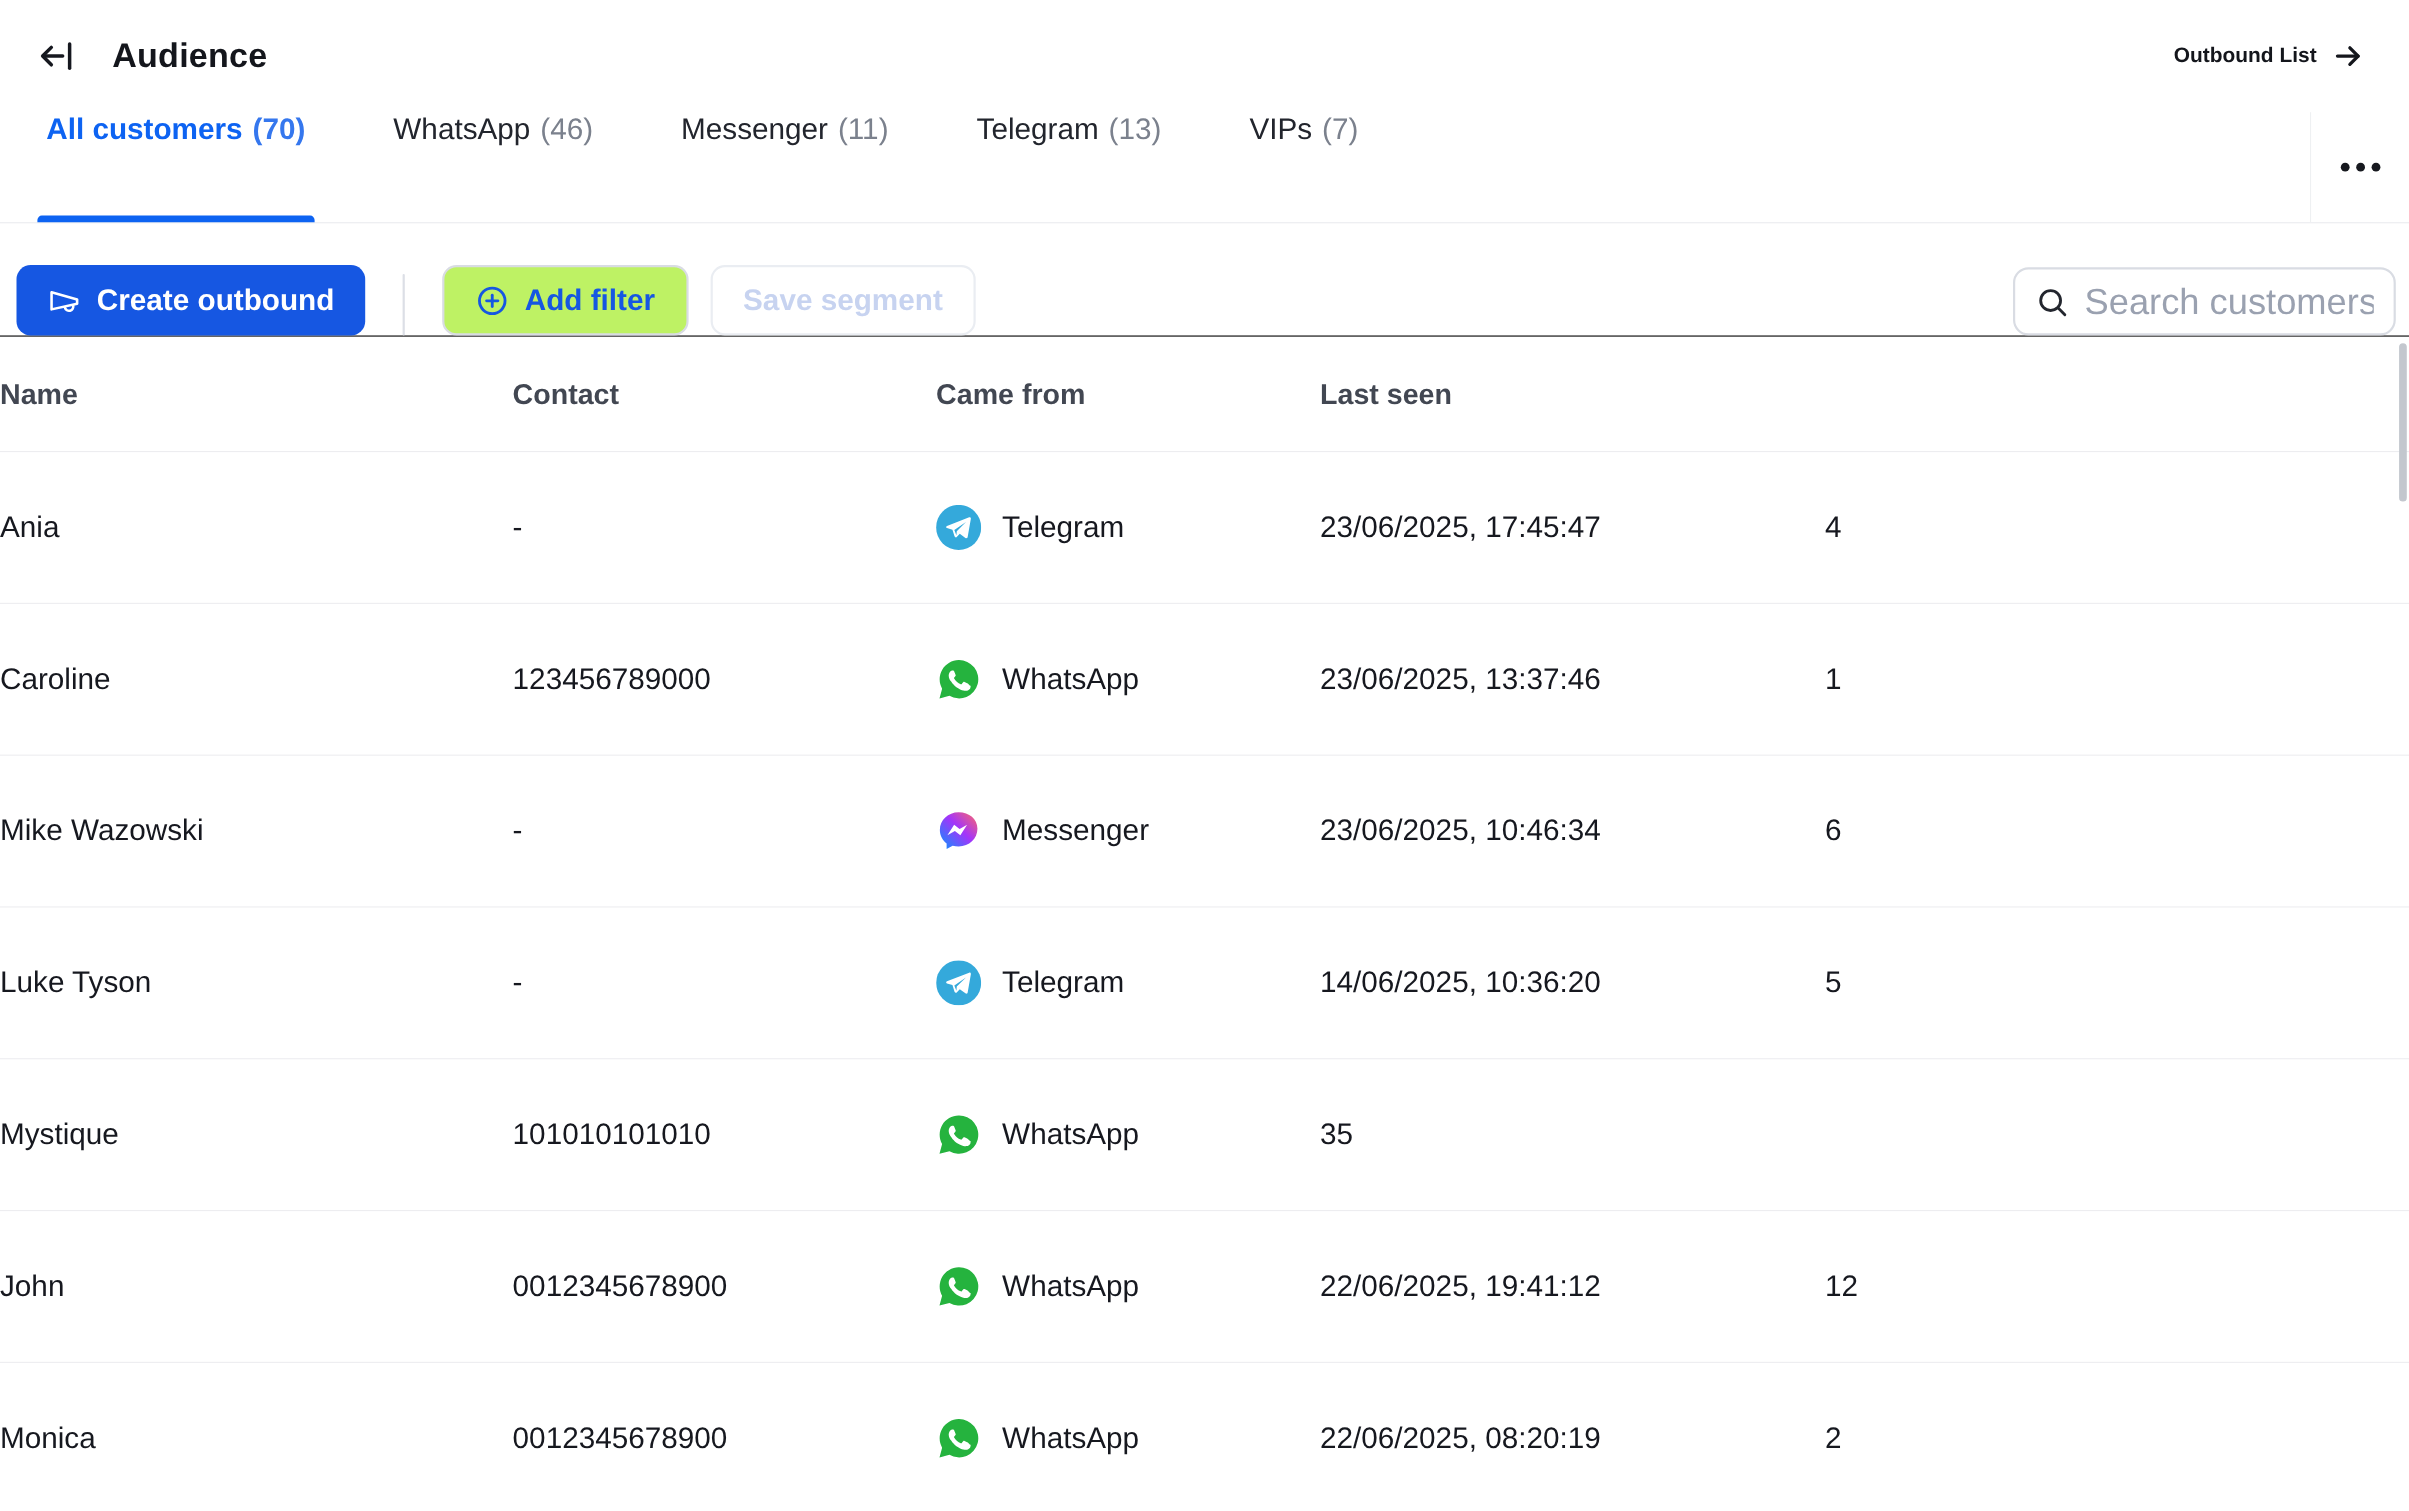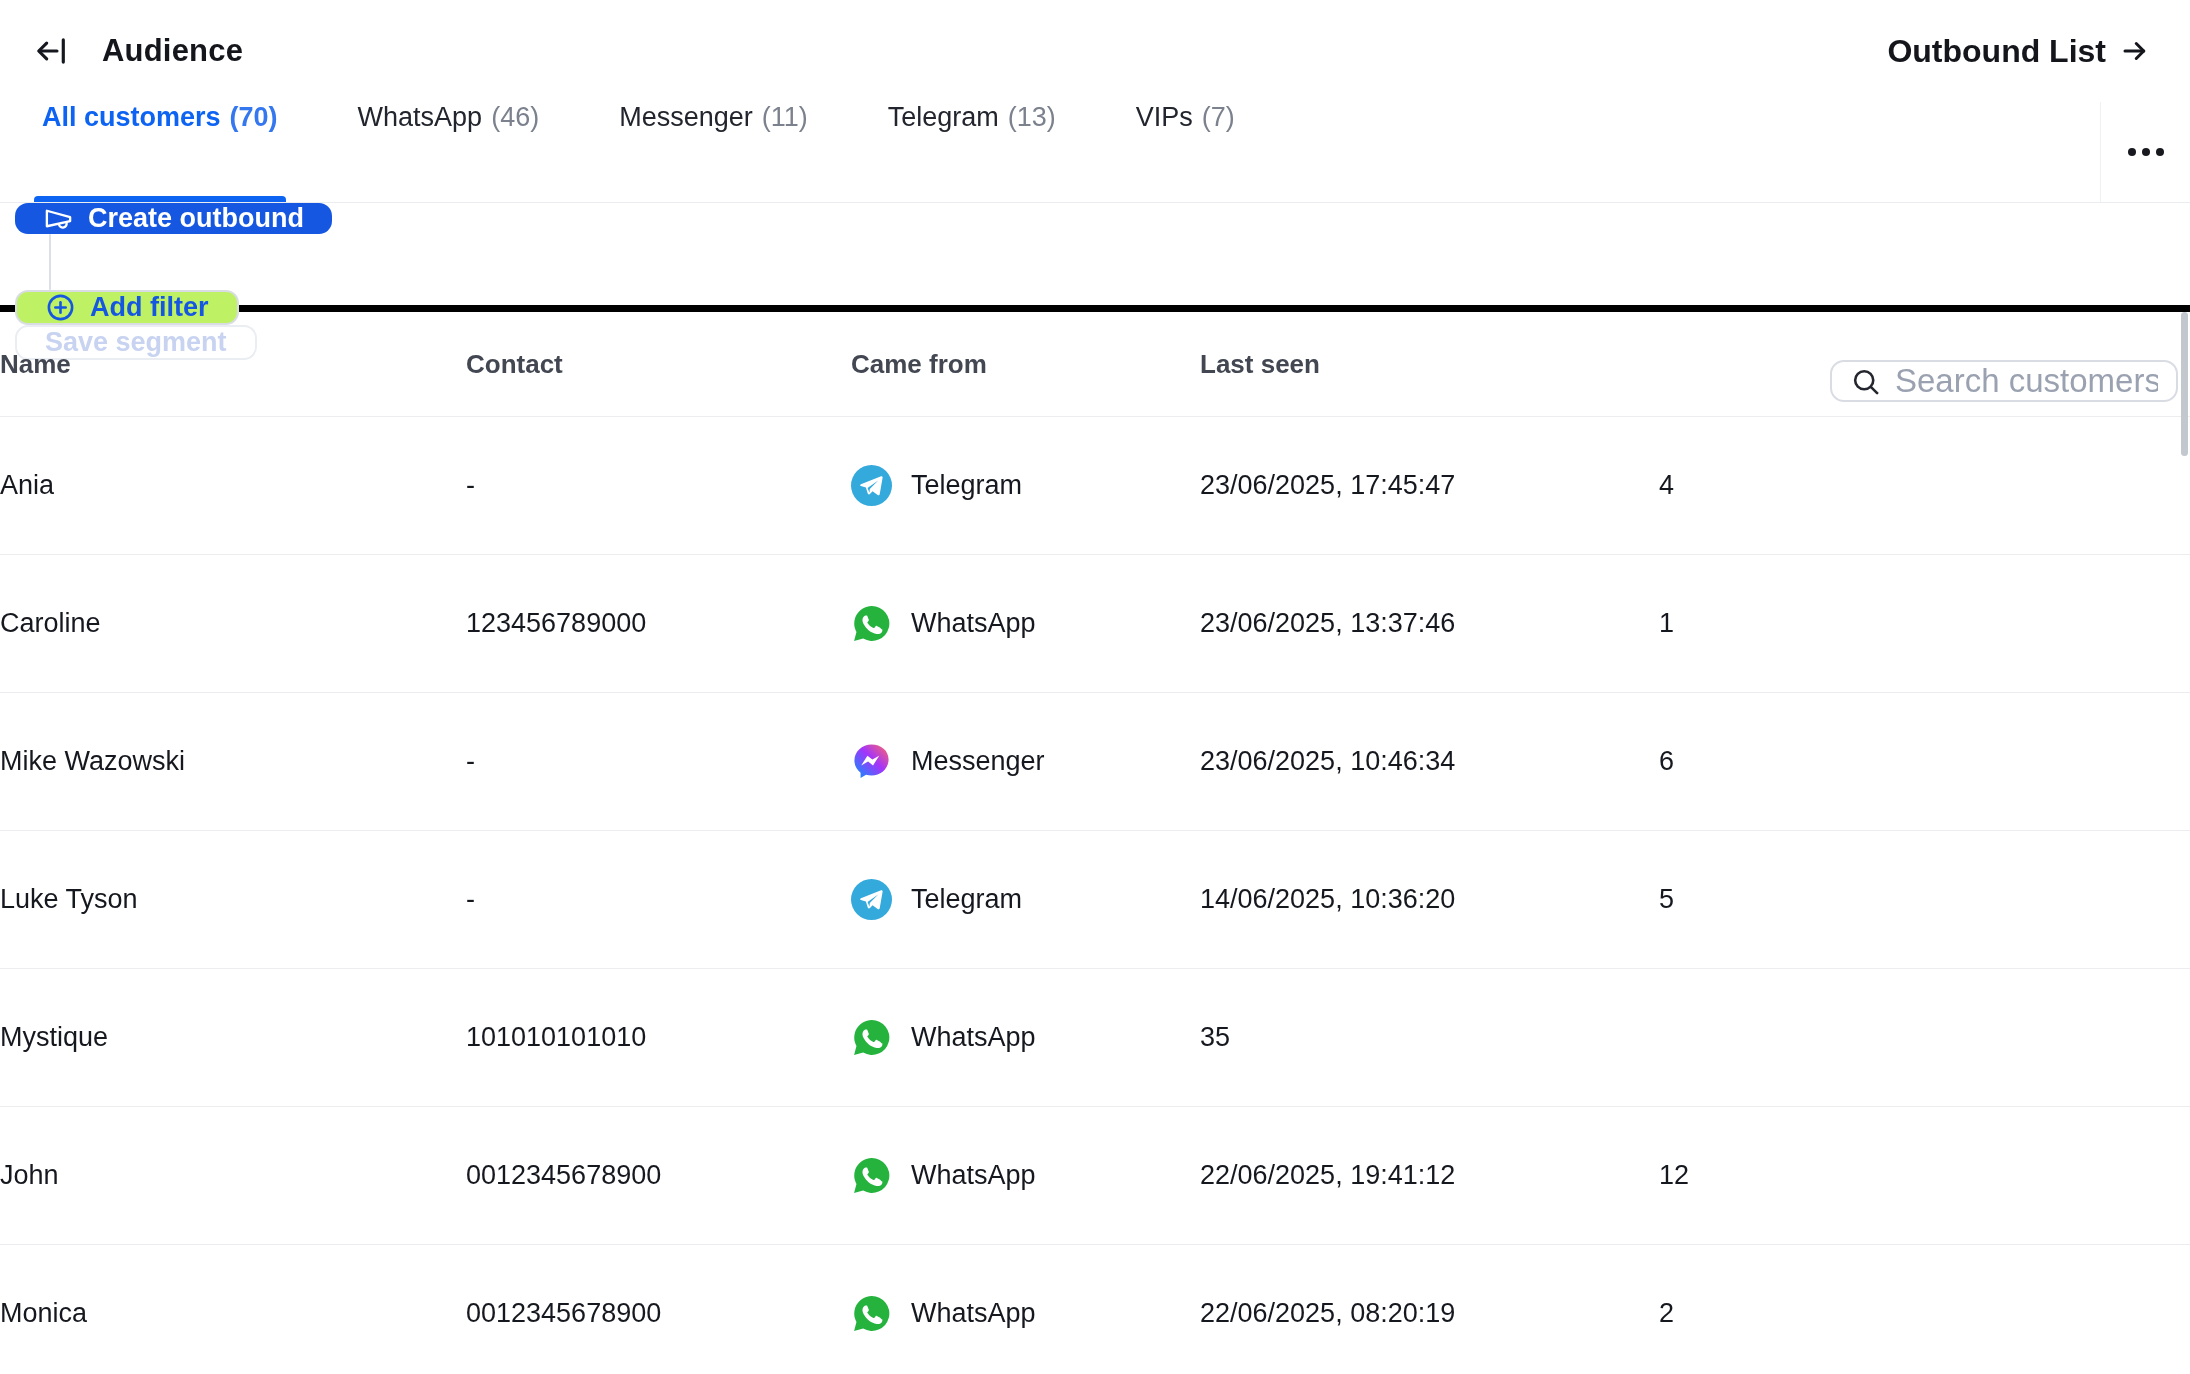--- a/index.html
+++ b/index.html
@@ -5,34 +5,34 @@
   html,body{margin:0;padding:0;}
   body{
     width:2190px;height:1374px;overflow:hidden;background:#ffffff;
     font-family:"Liberation Sans", sans-serif;color:#16181f;position:relative;
   }
   
   .header{height:102px;display:flex;align-items:center;padding:0 40px 0 30px;}
   .back-btn{width:46px;height:46px;display:flex;align-items:center;justify-content:center;cursor:pointer;color:#16181f;}
   .back-btn svg{width:38px;height:38px;}
   .page-title{font-size:31px;font-weight:700;margin-left:26px;letter-spacing:.2px;color:#14161c;}
-  .header-right{margin-left:auto;display:flex;align-items:center;gap:14px;font-size:32px;font-weight:700;color:#14161c;cursor:pointer;}
+  .header-right{margin-left:auto;display:flex;align-items:center;gap:14px;font-size:19px;font-weight:700;color:#14161c;cursor:pointer;}
   .header-right svg{width:30px;height:30px;}
   
   .tabbar{position:relative;height:100px;border-bottom:1px solid #eaecef;display:flex;align-items:stretch;padding-left:42px;}
   .tab{margin-right:80px;font-size:27px;display:flex;align-items:flex-start;gap:9px;position:relative;cursor:pointer;white-space:nowrap;}
   .tab .t-label{color:#22252d;}
   .tab .t-count{color:#7b818d;}
   .tab.active .t-label{color:var(--tab-blue);font-weight:700;}
   .tab.active .t-count{color:var(--tab-count-blue);font-weight:700;}
   .tab.active::after{content:"";position:absolute;left:-8px;right:-8px;bottom:0;height:6px;background:var(--tab-blue);border-radius:4px 4px 0 0;}
   .tab-more{position:absolute;right:0;top:0;bottom:0;width:89px;border-left:1px solid #eef0f2;display:flex;align-items:center;justify-content:center;gap:6px;cursor:pointer;}
   .tab-more .dot{width:8px;height:8px;border-radius:50%;background:#17191f;}
   
-  .toolbar{height:102px;display:flex;align-items:flex-start;padding:0 12px 0 15px;border-bottom:7px solid #000000;flex-direction:column;}
+  .toolbar{height:102px;display:flex;align-items:flex-end;padding:0 12px 0 15px;border-bottom:1px solid #000000;}
   .btn{height:64px;border-radius:13px;font-size:27px;font-weight:700;display:inline-flex;align-items:center;gap:14px;padding:0 28px;cursor:pointer;box-sizing:border-box;white-space:nowrap;}
   .btn svg{width:31px;height:31px;flex:none;}
   .btn-primary{background:var(--btn-blue);color:#ffffff;border:none;}
   .btn-primary svg{transform:scaleX(-1);}
   .btn-outline{background:#bef264;border:2px solid #d9dce3;color:var(--btn-blue);}
   .btn-disabled{background:#fff;border:2px solid #eaedf2;color:#c7d3f0;cursor:default;}
   .toolbar-divider{width:2px;height:56px;background:#dcdfe6;border-radius:1px;margin:0 34px;flex:none;}
   .gap20{width:20px;flex:none;}
   .search{margin-left:auto;width:348px;height:62px;border:2px solid #d9dce3;border-radius:14px;display:flex;align-items:center;padding:0 18px;gap:14px;box-sizing:border-box;background:#fff;}
   .search svg{width:31px;height:31px;flex:none;color:#23262e;}

